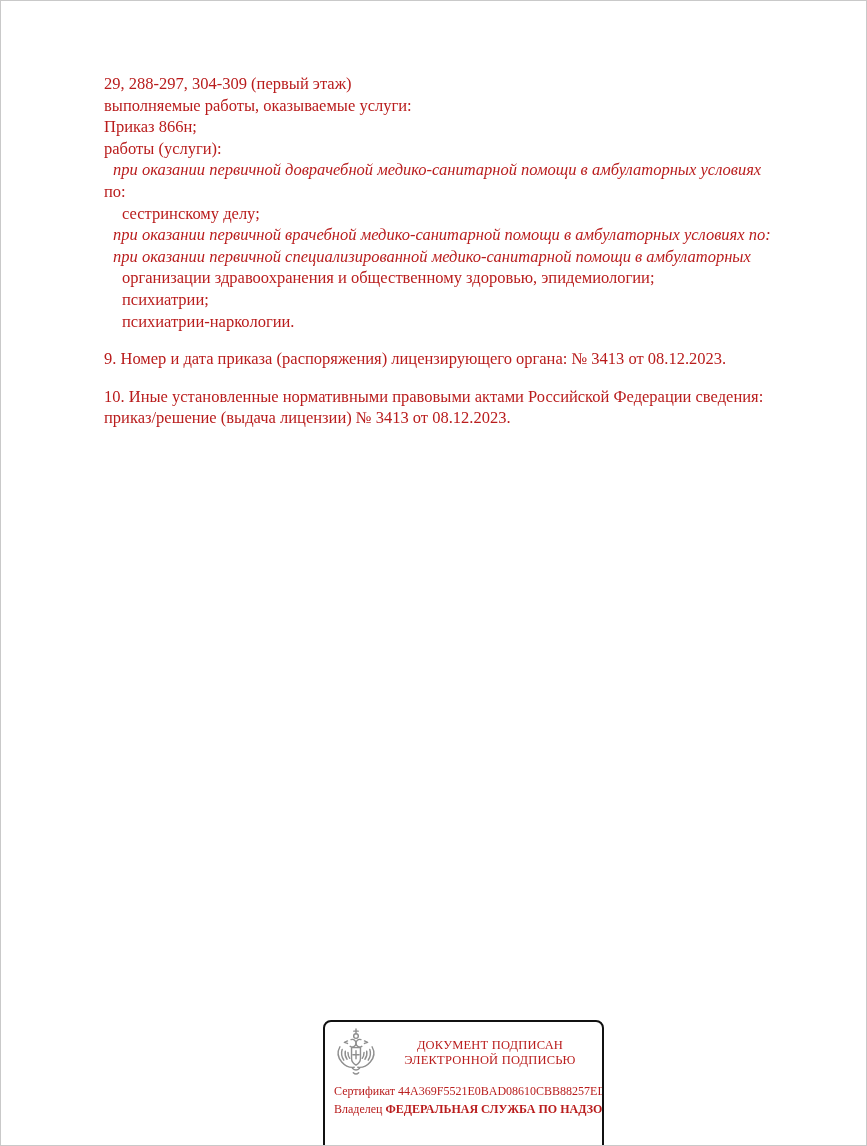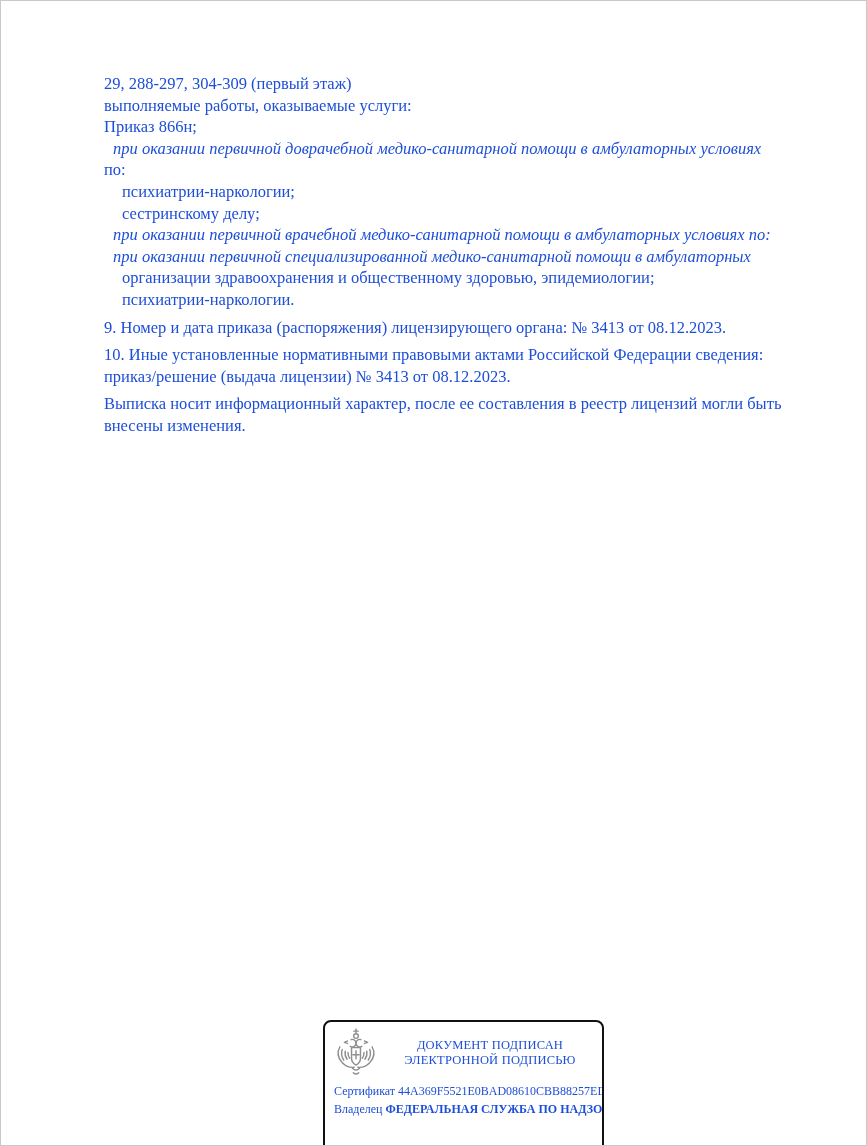--- a/index.html
+++ b/index.html
@@ -5,36 +5,36 @@
   html, body { margin: 0; padding: 0; background: #ffffff; }
   .page {
     position: relative;
     width: 867px;
     height: 1146px;
     box-sizing: border-box;
     background: #ffffff;
     border: 1px solid #c9c9c9;
     overflow: hidden;
     font-family: "Liberation Serif", serif;
-    color: #1d4ed8;
+    color: #b91c1c;
   }
   .doc-text {
     position: absolute;
     left: 103px;
     top: 72px;
     font-size: 16.5px;
     line-height: 21.6px;
     white-space: nowrap;
   }
   .line { white-space: nowrap; }
   .indent-0 { padding-left: 0; }
   .indent-1 { padding-left: 9px; font-style: italic; }
   .indent-2 { padding-left: 18px; }
-  .para { margin-top: 6px; }
-  .para-first { margin-top: 6px; }
+  .para { margin-top: 16px; }
+  .para-first { margin-top: 16px; }
 
   .stamp {
     position: absolute;
     left: 322px;
     top: 1019px;
     width: 281px;
     height: 137px;
     box-sizing: border-box;
     border: 2px solid #111111;
     border-radius: 8px;
@@ -67,40 +67,37 @@
 </style>
 </head>
 <body>
 
 <div class="page">
 
   <div class="doc-text">
     <div class="line indent-0">29, 288-297, 304-309 (первый этаж)</div>
     <div class="line indent-0">выполняемые работы, оказываемые услуги:</div>
     <div class="line indent-0">Приказ 866н;</div>
+    <div class="line indent-0">работы (услуги):</div>
     <div class="line indent-1">при оказании первичной доврачебной медико-санитарной помощи в амбулаторных условиях</div>
     <div class="line indent-0">по:</div>
-    <div class="line indent-2">психиатрии-наркологии;</div>
     <div class="line indent-2">сестринскому делу;</div>
     <div class="line indent-1">при оказании первичной врачебной медико-санитарной помощи в амбулаторных условиях по:</div>
     <div class="line indent-1">при оказании первичной специализированной медико-санитарной помощи в амбулаторных</div>
     <div class="line indent-2">организации здравоохранения и общественному здоровью, эпидемиологии;</div>
+    <div class="line indent-2">психиатрии;</div>
     <div class="line indent-2">психиатрии-наркологии.</div>
 
     <div class="line indent-0 para para-first">9. Номер и дата приказа (распоряжения) лицензирующего органа: № 3413 от 08.12.2023.</div>
 
     <div class="para">
       <div class="line indent-0">10. Иные установленные нормативными правовыми актами Российской Федерации сведения:</div>
       <div class="line indent-0">приказ/решение (выдача лицензии) № 3413 от 08.12.2023.</div>
     </div>
 
-    <div class="para">
-      <div class="line indent-0">Выписка носит информационный характер, после ее составления в реестр лицензий могли быть</div>
-      <div class="line indent-0">внесены изменения.</div>
-    </div>
   </div>
 
   <div class="stamp">
     <div class="stamp-top">
       <svg class="stamp-eagle" viewBox="0 0 48 56" xmlns="http://www.w3.org/2000/svg">
         <g fill="none" stroke="#8f8f8f" stroke-width="1.6" stroke-linecap="round" stroke-linejoin="round">
           <path d="M24 1 v5 M21.5 3.5 h5"></path>
           <circle cx="24" cy="9" r="2.6"></circle>
           <path d="M18.5 13 a4.2 4.2 0 1 1 -1 7.5"></path>
           <path d="M29.5 13 a4.2 4.2 0 1 0 1 7.5"></path>

